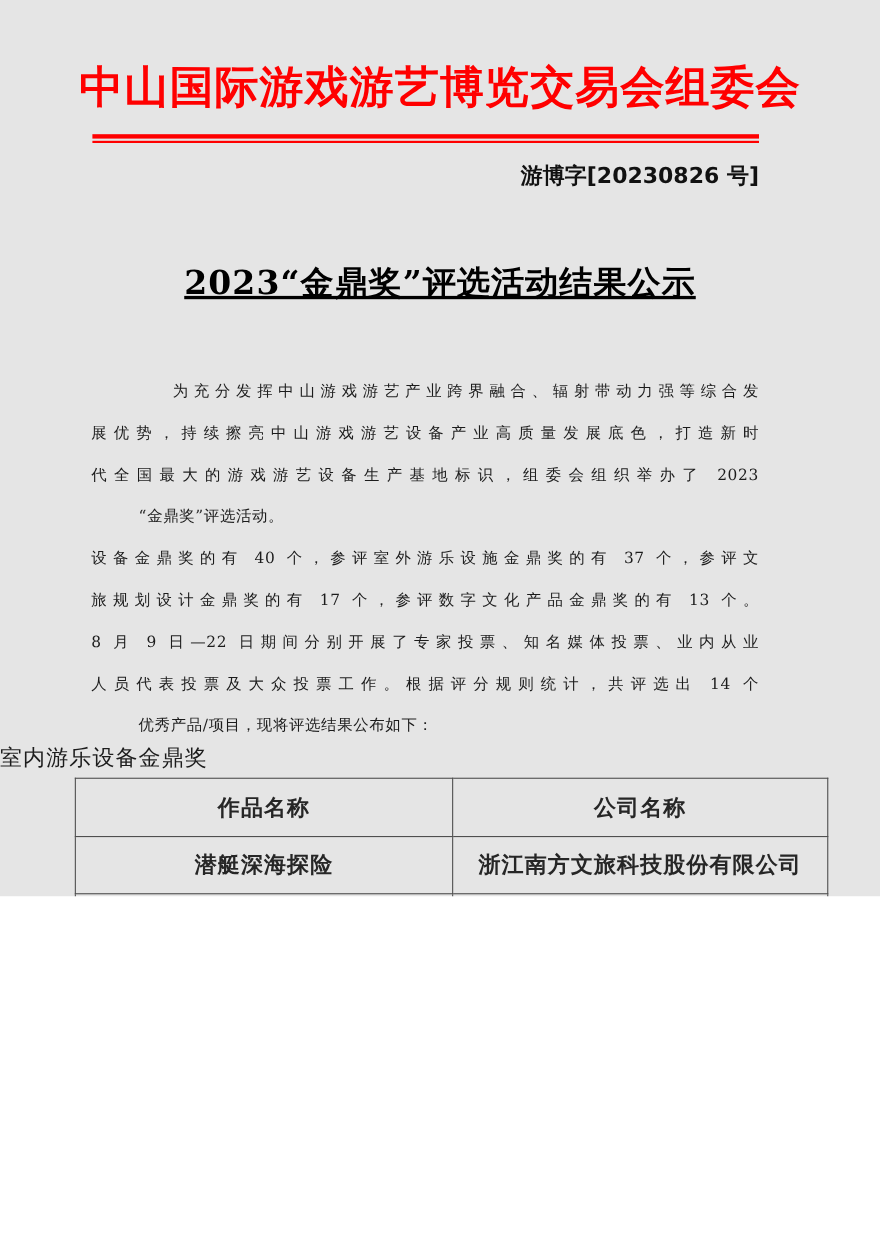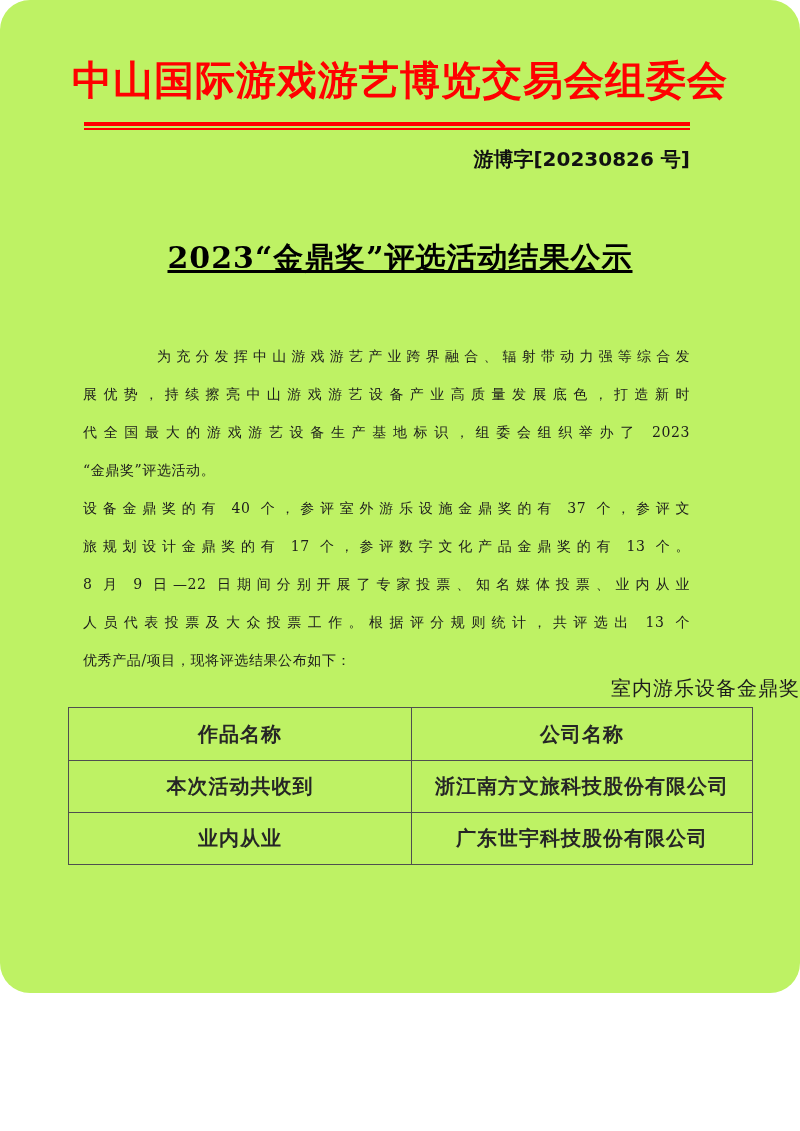--- a/index.html
+++ b/index.html
@@ -1,25 +1,24 @@
 <!DOCTYPE html>
 <html style="--accent: #ff0000;"><head>
 <meta charset="utf-8">
 <style>
   html, body { margin: 0; padding: 0; background: #ffffff; }
   .page {
     position: relative;
     width: 800px;
-    height: 993px;
+    height: 815px;
     margin: 0 auto;
-    background: #bef264;
+    background: #e5e5e5;
     font-family: "DejaVu Serif", "Liberation Serif", serif;
     color: #1f1f1f;
     overflow: hidden;
-    border-radius: 30px;
   }
   .org-title {
     margin: 0;
     padding-top: 52px;
     line-height: 56px;
     text-align: center;
     font-size: 40px;
     font-weight: bold;
     letter-spacing: 1px;
     color: var(--accent, #ff0000);
@@ -58,25 +57,25 @@
     letter-spacing: 0.6px;
     color: #1c1c1c;
   }
   .body-text .line {
     line-height: 38px;
     text-align: justify;
     text-align-last: justify;
     white-space: nowrap;
   }
   .body-text .line.first { padding-left: 74px; }
-  .body-text .line.last  { text-align-last: left; white-space: normal; }
+  .body-text .line.last  { text-align-last: left; white-space: normal; margin-left: 43px; }
   .table-caption {
     margin-top: -4px;
     line-height: 26px;
-    text-align: right;
+    text-align: left;
     font-size: 20px;
     letter-spacing: 1px;
     color: #1c1c1c;
   }
   .awards-table {
     margin: 6px 0 0 68px;
     width: 684px;
     border-collapse: collapse;
     table-layout: fixed;
   }
@@ -109,40 +108,40 @@
 
   <div class="body-text">
     <div class="line first">为充分发挥中山游戏游艺产业跨界融合、辐射带动力强等综合发</div>
     <div class="line">展优势，持续擦亮中山游戏游艺设备产业高质量发展底色，打造新时</div>
     <div class="line">代全国最大的游戏游艺设备生产基地标识，组委会组织举办了 2023</div>
     <div class="line last">“金鼎奖”评选活动。</div>
 
     <div class="line">设备金鼎奖的有 40 个，参评室外游乐设施金鼎奖的有 37 个，参评文</div>
     <div class="line">旅规划设计金鼎奖的有 17 个，参评数字文化产品金鼎奖的有 13 个。</div>
     <div class="line">8 月 9 日—22 日期间分别开展了专家投票、知名媒体投票、业内从业</div>
-    <div class="line">人员代表投票及大众投票工作。根据评分规则统计，共评选出 13 个</div>
+    <div class="line">人员代表投票及大众投票工作。根据评分规则统计，共评选出 14 个</div>
     <div class="line last">优秀产品/项目，现将评选结果公布如下：</div>
   </div>
 
   <div class="table-caption">室内游乐设备金鼎奖</div>
 
   <table class="awards-table">
     <colgroup>
       <col style="width:343px">
       <col style="width:341px">
     </colgroup>
     <thead>
       <tr>
         <th>作品名称</th>
         <th>公司名称</th>
       </tr>
     </thead>
     <tbody>
       <tr>
-        <td>本次活动共收到</td>
+        <td>潜艇深海探险</td>
         <td>浙江南方文旅科技股份有限公司</td>
       </tr>
       <tr>
         <td>业内从业</td>
         <td>广东世宇科技股份有限公司</td>
       </tr>
     </tbody>
   </table>
 
 </div>

